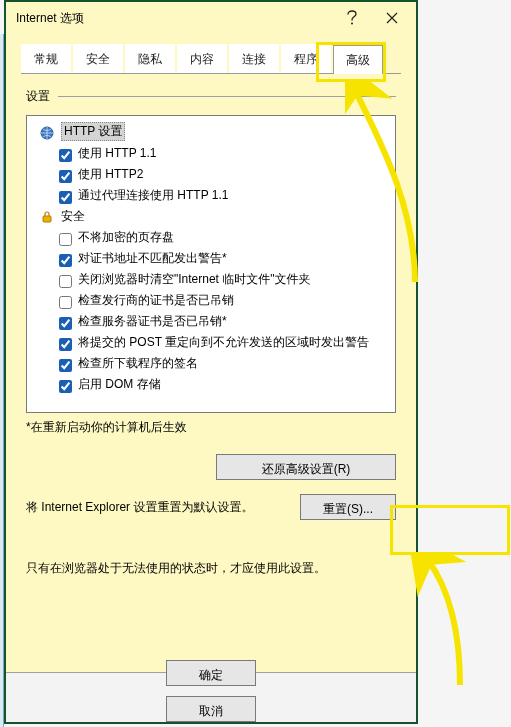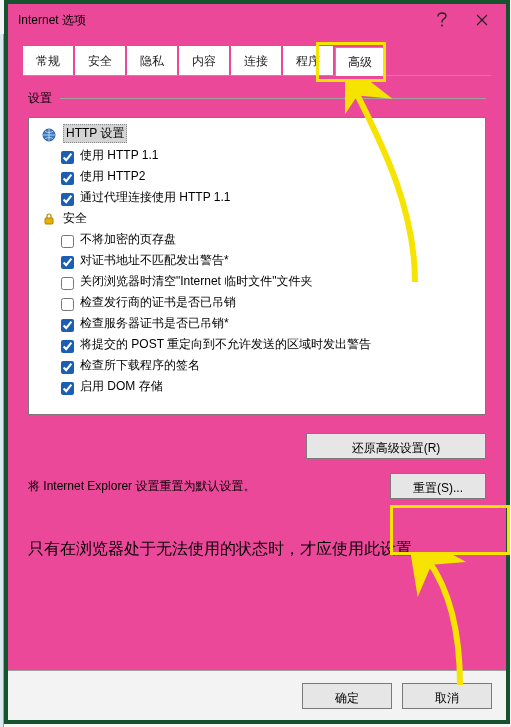--- a/index.html
+++ b/index.html
@@ -9,23 +9,23 @@
     font-size: 12px;
     background: #f5f5f5;
     width: 511px;
     height: 727px;
     position: relative;
     overflow: hidden;
   }
   .dialog {
     position: absolute;
     left: 4px; top: 0;
-    width: 506px; height: 724px;
-    background: #ec4899;
-    border: 4px solid #14532d;
+    width: 414px; height: 724px;
+    background: #fef9c3;
+    border: 2px solid #14532d;
   }
   .titlebar {
     height: 32px;
     display: flex;
     align-items: center;
     padding: 0 4px 0 10px;
     font-size: 12px;
     color: #000;
   }
   .titlebar .title { flex: 1; }
@@ -129,35 +129,36 @@
 
   .reset-row {
     display: flex; align-items: center;
     margin-top: 14px;
   }
   .reset-row .txt { flex: 1; }
   .reset-row .btn { width: 96px; }
 
   .hint {
     margin-top: 40px;
-    font-size: 16px;
+    font-size: 12px;
   }
 
   .dialog-footer {
     position: absolute;
     left: 0; right: 0;
     bottom: 0;
     height: 50px;
     border-top: 1px solid #a0a0a0;
     display: flex;
     align-items: center;
     justify-content: flex-end;
     padding: 0 14px;
     gap: 10px;
     background: #f3f3f3;
+    flex-direction: column;
   }
   .dialog-footer .btn { width: 90px; }
 
   
   .arrow-svg {
     position: absolute;
     pointer-events: none;
   }
 
   
@@ -264,20 +265,21 @@
         <div class="tree-node indent2">
           <input type="checkbox" class="cb" checked="" style="">
           <span class="tree-label">检查所下载程序的签名</span>
         </div>
         <div class="tree-node indent2">
           <input type="checkbox" class="cb" checked="" style="">
           <span class="tree-label">启用 DOM 存储</span>
         </div>
       </div>
 
+    <div class="note">*在重新启动你的计算机后生效</div>
 
     <div class="restore-row">
       <button class="btn">还原高级设置(R)</button>
     </div>
 
 
     <div class="reset-row">
       <span class="txt">将 Internet Explorer 设置重置为默认设置。</span>
       <button class="btn">重置(S)...</button>
     </div>

